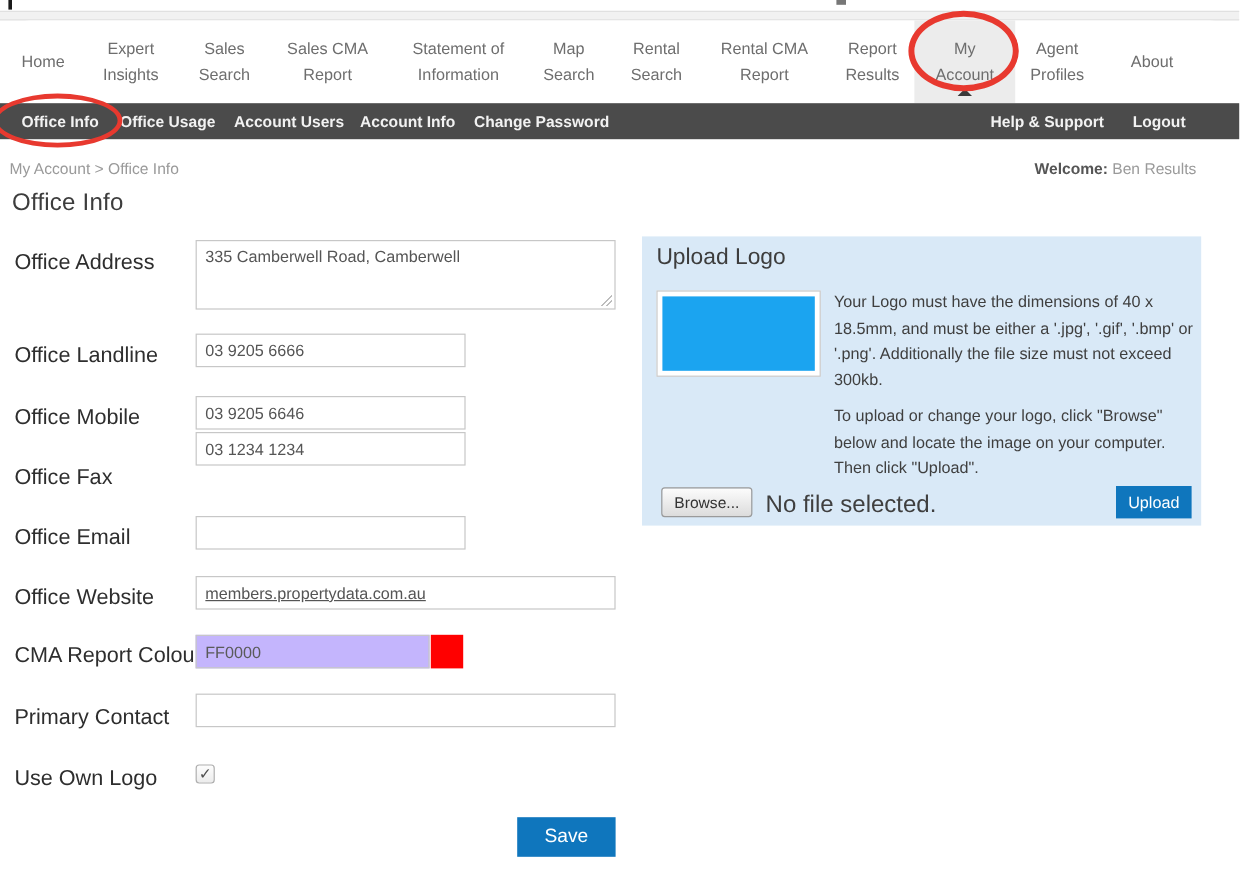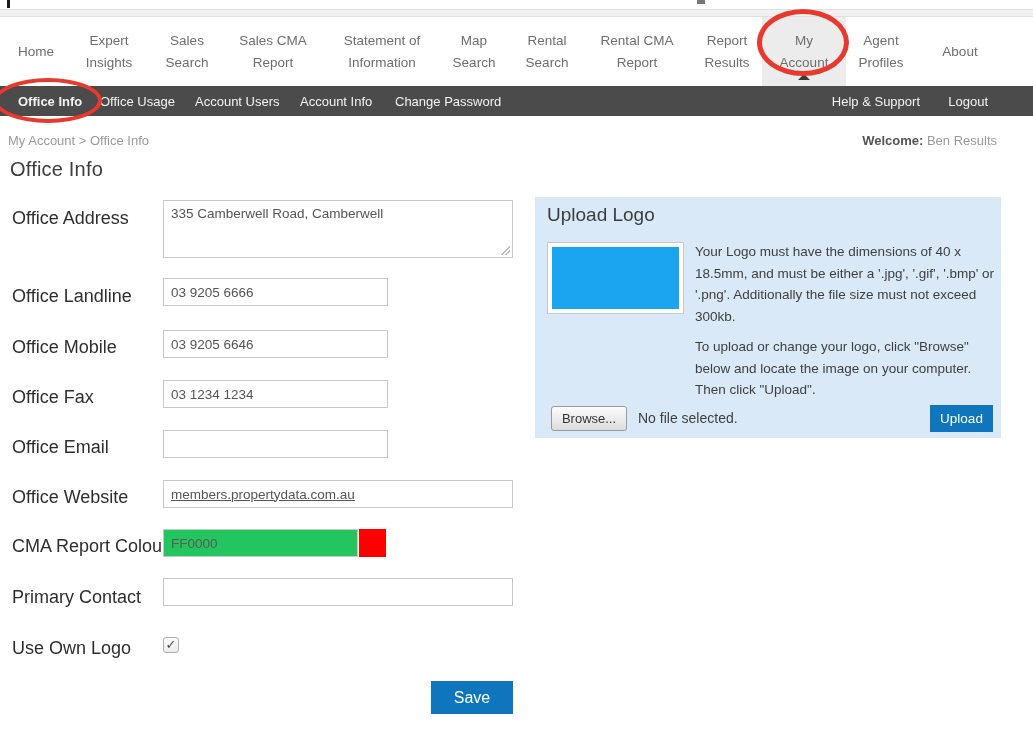--- a/index.html
+++ b/index.html
@@ -19,21 +19,21 @@
   .top-nav-item { position:absolute; top:0; height:69px; transform:translateX(-50%);
                   display:flex; align-items:center; justify-content:center; text-align:center;
                   white-space:pre-line; font-size:13.5px; line-height:1.6; color:#6e6e6e; cursor:pointer; }
   .active-tab-arrow { position:absolute; left:798px; top:74px; width:0; height:0;
                       border-left:6px solid transparent; border-right:6px solid transparent;
                       border-bottom:6px solid #3a3a3a; }
 
   
   .sub-nav { position:absolute; left:0; top:86px; width:1033px; height:30px; background:#4b4b4b; }
   .sub-nav-item { position:absolute; top:0; height:30px; display:flex; align-items:center;
-                  font-size:13px; color:#f2f2f2; cursor:pointer; }
+                  font-size:13px; color:#f2f2f2; cursor:pointer;font-weight:bold; }
   .sub-nav-item.active { font-weight:bold; }
 
   
   .breadcrumb { position:absolute; left:8px; top:133px; font-size:13px; color:#9a9a9a; }
   .welcome { position:absolute; right:36px; top:133px; font-size:13px; color:#9a9a9a; }
   .welcome b { color:#555; font-weight:bold; }
 
   .page-title { position:absolute; left:10px; top:158px; font-size:20px; font-weight:normal;
                 color:#3d3d3d; letter-spacing:0.2px; }
 
@@ -43,21 +43,21 @@
          font-family:"Liberation Sans","DejaVu Sans",sans-serif; font-size:13.5px; color:#555;
          padding:0 7px; }
   .txt-narrow { width:225px; }
   .txt-wide { width:350px;text-decoration:underline; }
   .addr-ta { position:absolute; left:163px; top:200px; width:350px; height:58px;
              border:1px solid #c7c7c7; font-family:"Liberation Sans","DejaVu Sans",sans-serif;
              font-size:13.5px; color:#555; padding:5px 7px; resize:none; }
   .resize-grip { position:absolute; left:500px; top:245px; width:10px; height:10px; pointer-events:none;
      background:
        linear-gradient(135deg, transparent 0 52%, #bdbdbd 52% 60%, transparent 60% 72%, #bdbdbd 72% 80%, transparent 80%); }
-  .txt-disabled { background:#22c55e; color:#5a5a5a; width:195px; }
+  .txt-disabled { background:#c4b5fd; color:#5a5a5a; width:195px; }
   .colour-swatch { position:absolute; left:359px; top:529px; width:27px; height:28px; background:#ff0000; }
   .checkbox { position:absolute; left:163px; top:637px; width:16px; height:16px;
               border:1px solid #aeaeae; border-radius:3px;
               background:linear-gradient(#fdfdfd,#ececec);
               display:flex; align-items:center; justify-content:center; cursor:pointer; }
   .checkbox .check { font-size:13px; color:#4f4f4f; line-height:1; margin-top:-1px; }
 
   .btn-primary { background:#0f76bd; color:#fff; border:none; cursor:pointer;
                  font-family:"Liberation Sans","DejaVu Sans",sans-serif; }
   .save-btn { position:absolute; left:431px; top:681px; width:82px; height:33px; font-size:16px; }
@@ -67,21 +67,21 @@
   .upload-title { position:absolute; left:12px; top:7px; font-size:19px; font-weight:normal; color:#3d3d3d; }
   .logo-frame { position:absolute; left:12px; top:45px; width:137px; height:72px; background:#fff;
                 border:1px solid #c9c9c9; padding:4px; }
   .logo-preview { width:100%; height:100%; background:#1ba4f0; }
   .upload-text { position:absolute; left:160px; width:300px; font-size:13.5px; line-height:21.5px; color:#3f3f3f; }
   .upload-text-1 { top:44px; }
   .upload-text-2 { top:139px; }
   .browse-btn { position:absolute; left:16px; top:209px; width:76px; height:25px;
                 background:linear-gradient(#fcfcfc,#dcdcdc); border:1px solid #9a9a9a; border-radius:3px;
                 font-family:"Liberation Sans","DejaVu Sans",sans-serif; font-size:13px; color:#333; cursor:pointer; }
-  .no-file { position:absolute; left:103px; top:213px; font-size:14px; color:#3f3f3f; }
+  .no-file { position:absolute; left:103px; top:213px; font-size:20px; color:#3f3f3f; }
   .upload-btn { position:absolute; right:8px; top:208px; width:63px; height:27px; font-size:13.5px; }
 
   
   .annot { position:absolute; border:4px solid #e8392f; border-radius:50%; pointer-events:none; }
   .annot-my-account { left:757px; top:9px; width:92px; height:67px; border-width:5px; }
   .annot-office-info { left:-6px; top:78px; width:108px; height:45px; }
 </style>
 </head>
 <body>
 
@@ -140,21 +140,21 @@
   <div class="fld-label" style="top:437px">Office Email</div>
   <div class="fld-label" style="top:487px">Office Website</div>
   <div class="fld-label" style="top:536px">CMA Report Colour</div>
   <div class="fld-label" style="top:587px">Primary Contact</div>
   <div class="fld-label" style="top:638px">Use Own Logo</div>
 
   <textarea class="addr-ta" style="">335 Camberwell Road, Camberwell</textarea>
   <div class="resize-grip"></div>
   <input class="txt txt-narrow" style="top: 278px;" value="03 9205 6666">
   <input class="txt txt-narrow" style="top: 330px;" value="03 9205 6646">
-  <input class="txt txt-narrow" style="top: 380px;" value="03 1234 1234">
+  <input class="txt txt-narrow" style="top: 360px;" value="03 1234 1234">
   <input class="txt txt-narrow" style="top: 430px;" value="">
   <input class="txt txt-wide" style="top: 480px;" value="members.propertydata.com.au">
   <input class="txt txt-disabled" style="top: 529px;" readonly="" value="FF0000">
   <div class="colour-swatch"></div>
   <input class="txt txt-wide" style="top: 578px;" value="">
   <div class="checkbox">
     <span class="check">✓</span>
   </div>
   <button class="btn-primary save-btn">Save</button>
 

